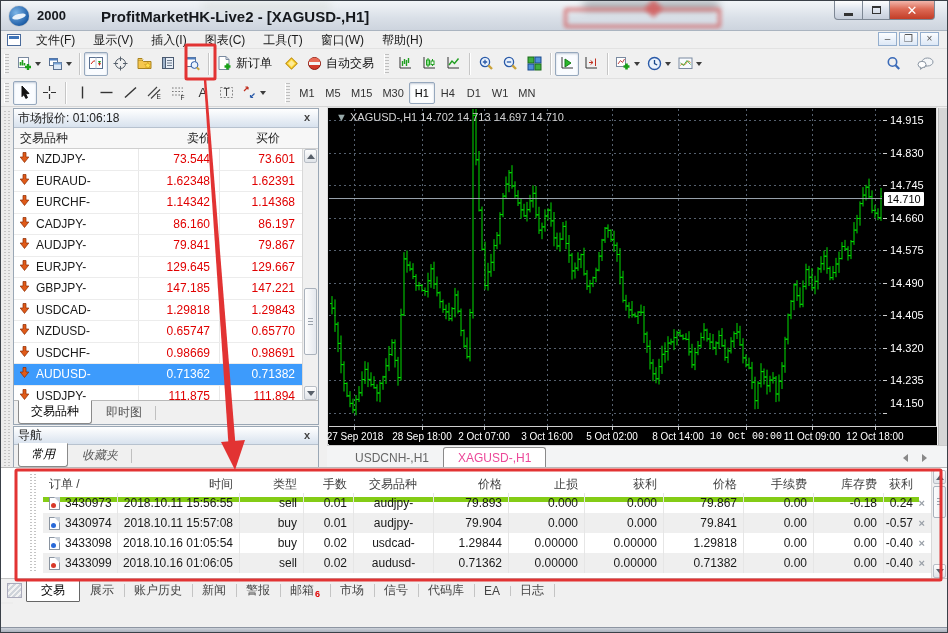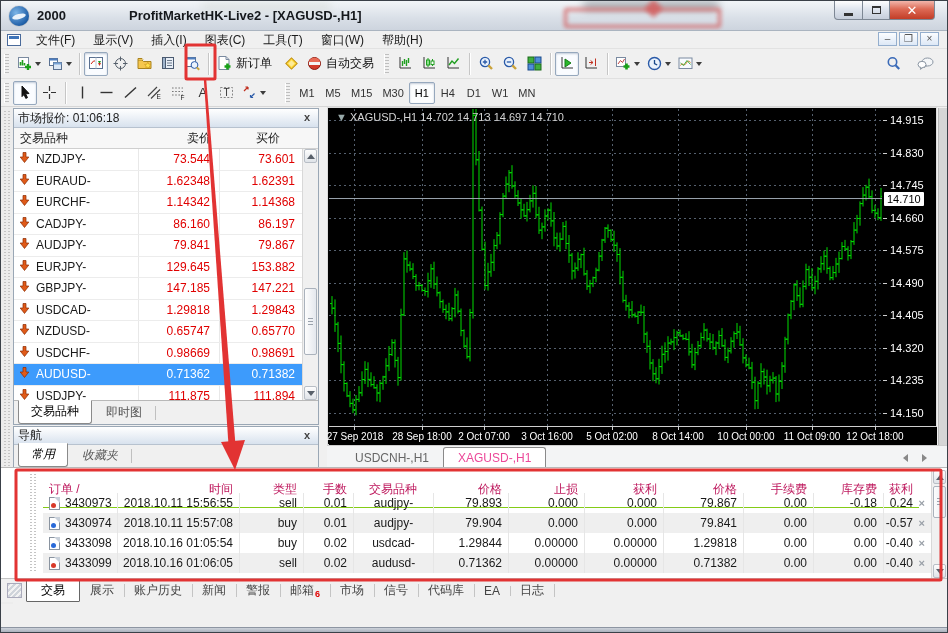--- a/index.html
+++ b/index.html
@@ -7,21 +7,21 @@
   #app{position:relative;width:948px;height:633px;background:#f0f0f0;
        font-family:"Liberation Sans","DejaVu Sans",sans-serif;font-size:12px;color:#1a1a1a;
        border:1px solid #3a4048;overflow:hidden;}
   
   .titlebar{position:absolute;left:0;top:0;width:100%;height:30px;
     background:linear-gradient(#f2f5f8,#d9dfe7 60%,#cdd4de);border-bottom:1px solid #aab4c0;overflow:hidden;font-weight:bold;}
   .titlebar .logo{position:absolute;left:8px;top:5px;width:20px;height:20px;border-radius:50%;
     background:radial-gradient(circle at 35% 35%,#7db6e8,#1f5fa8 70%,#123c6e);box-shadow:0 0 1px #456;}
   .titlebar .logo::after{content:"";position:absolute;left:3px;top:8px;width:14px;height:5px;background:#e9f2fb;border-radius:50%;transform:rotate(-15deg);}
   .t-brand{position:absolute;left:36px;top:7px;font-size:13px;color:#15181c;}
-  .t-title{position:absolute;left:100px;top:7px;font-size:13px;color:#15181c;white-space:nowrap;margin-left:28px;}
+  .t-title{position:absolute;left:100px;top:7px;font-size:15px;color:#15181c;white-space:nowrap;}
   .ghost-smudge{position:absolute;filter:blur(4px);opacity:.55;border-radius:3px;}
   .ghost-red{position:absolute;border:3px solid #d45f5f;border-radius:3px;filter:blur(2px);opacity:.85;}
   .ghost-tri{position:absolute;width:13px;height:13px;background:#d45f5f;filter:blur(2px);transform:rotate(45deg);opacity:.85;}
   .winbtns{position:absolute;right:12px;top:0;display:flex;}
   .winbtn{height:19px;border:1px solid #7d8794;border-top:none;display:flex;align-items:center;justify-content:center;
     background:linear-gradient(#fefefe,#dfe5ee 45%,#c6cedb);color:#333;}
   .winbtn.min{width:29px;border-radius:0 0 0 4px;}
   .winbtn.max{width:27px;border-left:none;}
   .winbtn.close{width:45px;border-left:none;border-radius:0 0 4px 0;
     background:linear-gradient(#f2b6ab,#dd6a55 45%,#c23d27);color:#fff;font-size:13px;}
@@ -101,21 +101,21 @@
   .ctab.active{background:#fff;border:1px solid #8a8a8a;border-bottom:1px solid #fff;border-radius:3px 3px 0 0;color:#ec4899;margin-bottom:-1px;}
   .ctab-arrows{margin-left:auto;margin-right:22px;display:flex;gap:14px;align-items:center;padding-bottom:6px;color:#777;}
   .arr-l{width:0;height:0;border-top:4px solid transparent;border-bottom:4px solid transparent;border-right:5px solid #888;}
   .arr-r{width:0;height:0;border-top:4px solid transparent;border-bottom:4px solid transparent;border-left:5px solid #888;}
   
   #terminal{position:absolute;left:0;top:466px;width:948px;height:135px;background:#fff;border-top:1px solid #b9b9b9;}
   #term-grip{position:absolute;left:28px;top:4px;bottom:28px;width:10px;}
   #term-grip::before,#term-grip::after{content:"";position:absolute;top:2px;bottom:2px;width:2px;
     background:repeating-linear-gradient(to bottom,#c4c4c4 0 1px,transparent 1px 3px);}
   #term-grip::before{left:1px;} #term-grip::after{left:5px;}
-  .t-hdr{position:absolute;left:42px;top:4px;height:36px;display:flex;border-bottom:1px solid #84cc16;color:#be185d;}
+  .t-hdr{position:absolute;left:42px;top:4px;height:30px;display:flex;border-bottom:5px solid #84cc16;color:#404040;}
   .t-hdr .hc{display:flex;align-items:center;padding:0 6px;}
   .t-rows{position:absolute;left:42px;top:25px;}
   .t-row{display:flex;height:20px;}
   .t-row:nth-child(even){background:#efefef;}
   .t-cell{display:flex;align-items:center;padding:0 6px;border-left:1px solid #e6e6e6;height:100%;white-space:nowrap;}
   .t-cell.first{border-left:none;}
   .num{justify-content:flex-end;padding-left:10px;}
   .ctr{justify-content:center;}
   .doc-icon{width:11px;height:13px;background:#fff;border:1px solid #8a94a0;position:relative;margin-right:5px;flex:0 0 11px;}
   .doc-icon::before{content:"";position:absolute;right:-1px;top:-1px;border:3px solid #c8d0da;border-left-color:transparent;border-bottom-color:transparent;}
@@ -566,21 +566,21 @@
           <div class="c-ask">79.867</div>
         </div>
         <div class="mw-row">
           <div class="c-sym">
             <span><svg width="11" height="11" viewBox="0 0 11 11">
                 <path d="M4 0.5 h3 v4.5 h2.8 L5.5 10.5 L1.2 5 H4 z" fill="#e05a18" stroke="#8a2a00" stroke-width="0.7"></path>
               </svg></span>
             <span>EURJPY-</span>
           </div>
           <div class="c-bid">129.645</div>
-          <div class="c-ask">153.882</div>
+          <div class="c-ask">129.667</div>
         </div>
         <div class="mw-row">
           <div class="c-sym">
             <span><svg width="11" height="11" viewBox="0 0 11 11">
                 <path d="M4 0.5 h3 v4.5 h2.8 L5.5 10.5 L1.2 5 H4 z" fill="#e05a18" stroke="#8a2a00" stroke-width="0.7"></path>
               </svg></span>
             <span>GBPJPY-</span>
           </div>
           <div class="c-bid">147.185</div>
           <div class="c-ask">147.221</div>
@@ -682,38 +682,38 @@
           <div class="ps-label" style="top: 135.222px;">14.575</div>
           <div class="ps-tick" style="top: 141.222px;"></div>
           <div class="ps-label" style="top: 167.778px;">14.490</div>
           <div class="ps-tick" style="top: 173.778px;"></div>
           <div class="ps-label" style="top: 200.333px;">14.405</div>
           <div class="ps-tick" style="top: 206.333px;"></div>
           <div class="ps-label" style="top: 232.889px;">14.320</div>
           <div class="ps-tick" style="top: 238.889px;"></div>
           <div class="ps-label" style="top: 265.444px;">14.235</div>
           <div class="ps-tick" style="top: 271.444px;"></div>
-          <div class="ps-label" style="top: 298px;">14.150</div>
+          <div class="ps-label" style="top: 288px;">14.150</div>
           <div class="ps-tick" style="top: 304px;"></div>
           <div id="curtag" style="top: 82.5163px;">14.710</div>
         </div>
       <div id="timeaxis">
           <div class="ta-label" style="left: 26px;">27 Sep 2018</div>
           <div class="ta-tick" style="left: 25px;"></div>
           <div class="ta-label" style="left: 93px;">28 Sep 18:00</div>
           <div class="ta-tick" style="left: 93px;"></div>
           <div class="ta-label" style="left: 155px;">2 Oct 07:00</div>
           <div class="ta-tick" style="left: 155px;"></div>
           <div class="ta-label" style="left: 218px;">3 Oct 16:00</div>
           <div class="ta-tick" style="left: 218px;"></div>
           <div class="ta-label" style="left: 283px;">5 Oct 02:00</div>
           <div class="ta-tick" style="left: 283px;"></div>
           <div class="ta-label" style="left: 349px;">8 Oct 14:00</div>
           <div class="ta-tick" style="left: 349px;"></div>
-          <div class="ta-label" style="left: 417px;">10 Oct 00:00</div>
+          <div class="ta-label" style="left: 417px; font-family: Liberation Mono, monospace;">10 Oct 00:00</div>
           <div class="ta-tick" style="left: 417px;"></div>
           <div class="ta-label" style="left: 483px;">11 Oct 09:00</div>
           <div class="ta-tick" style="left: 483px;"></div>
           <div class="ta-label" style="left: 546px;">12 Oct 18:00</div>
           <div class="ta-tick" style="left: 546px;"></div>
         </div>
       <div id="grayedge"></div>
     </div>
     <div id="charttabs">
       <span id="ctabs" style="display:flex;align-items:flex-end;">

